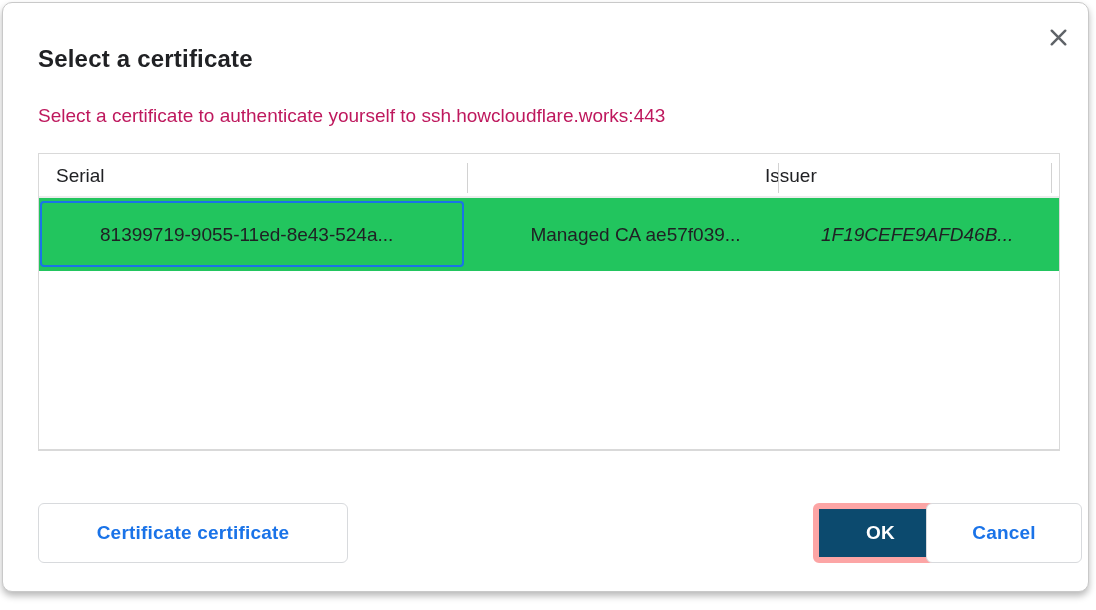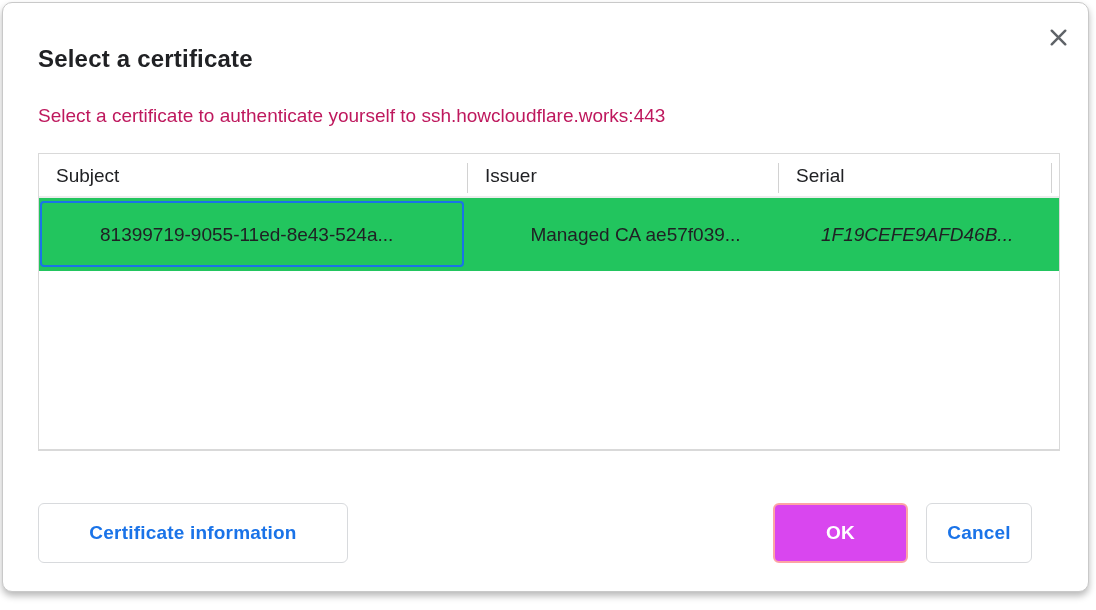--- a/index.html
+++ b/index.html
@@ -114,57 +114,57 @@
     border-radius: 6px;
     cursor: pointer;
     letter-spacing: 0.2px;
   }
   .btn-secondary {
     background: #ffffff;
     border: 1px solid #d8dadd;
     color: #1a73e8;
   }
   .btn-primary {
-    background: #d946ef;
-    border: 2px solid #fca5a5;
+    background: #0c4a6e;
+    border: 6px solid #fca5a5;
     color: #ffffff;
+    margin-left: 40px;
   }
   .btn-cert-info { left: 35px;  width: 310px; }
   .btn-ok        { left: 770px; width: 135px; }
-  .btn-cancel    { left: 923px; width: 106px; }
+  .btn-cancel    { left: 923px; width: 156px; }
 </style>
 </head>
 <body>
 
 <div class="dialog">
 
   <button class="close-btn" aria-label="Close">
     <svg width="25" height="25" viewBox="0 0 24 24">
       <path d="M5.5 5.5 L18.5 18.5 M18.5 5.5 L5.5 18.5" stroke="#5f6368" stroke-width="2.4" stroke-linecap="round" fill="none"></path>
     </svg>
   </button>
 
   <div class="dialog-title">Select a certificate</div>
 
   <div class="dialog-subtitle">Select a certificate to authenticate yourself to ssh.howcloudflare.works:443</div>
 
   <div class="cert-table">
     <div class="thead">
-      <div class="th th-subject">Subject</div>
+      <div class="th th-serial">Serial</div>
       <div class="th th-issuer">Issuer</div>
-      <div class="th th-serial">Serial</div>
       <div class="col-divider divider-1"></div>
       <div class="col-divider divider-2"></div>
       <div class="col-divider divider-3"></div>
     </div>
     <div class="trow selected">
       <div class="focus-ring"></div>
       <div class="cell cell-subject">81399719-9055-11ed-8e43-524a...</div>
       <div class="cell cell-issuer">Managed CA ae57f039...</div>
       <div class="cell cell-serial">1F19CEFE9AFD46B...</div>
     </div>
   </div>
 
-  <button class="btn btn-secondary btn-cert-info">Certificate information</button>
+  <button class="btn btn-secondary btn-cert-info">Certificate certificate</button>
   <button class="btn btn-primary btn-ok">OK</button>
   <button class="btn btn-secondary btn-cancel">Cancel</button>
 
 </div>
 
 </body></html>

